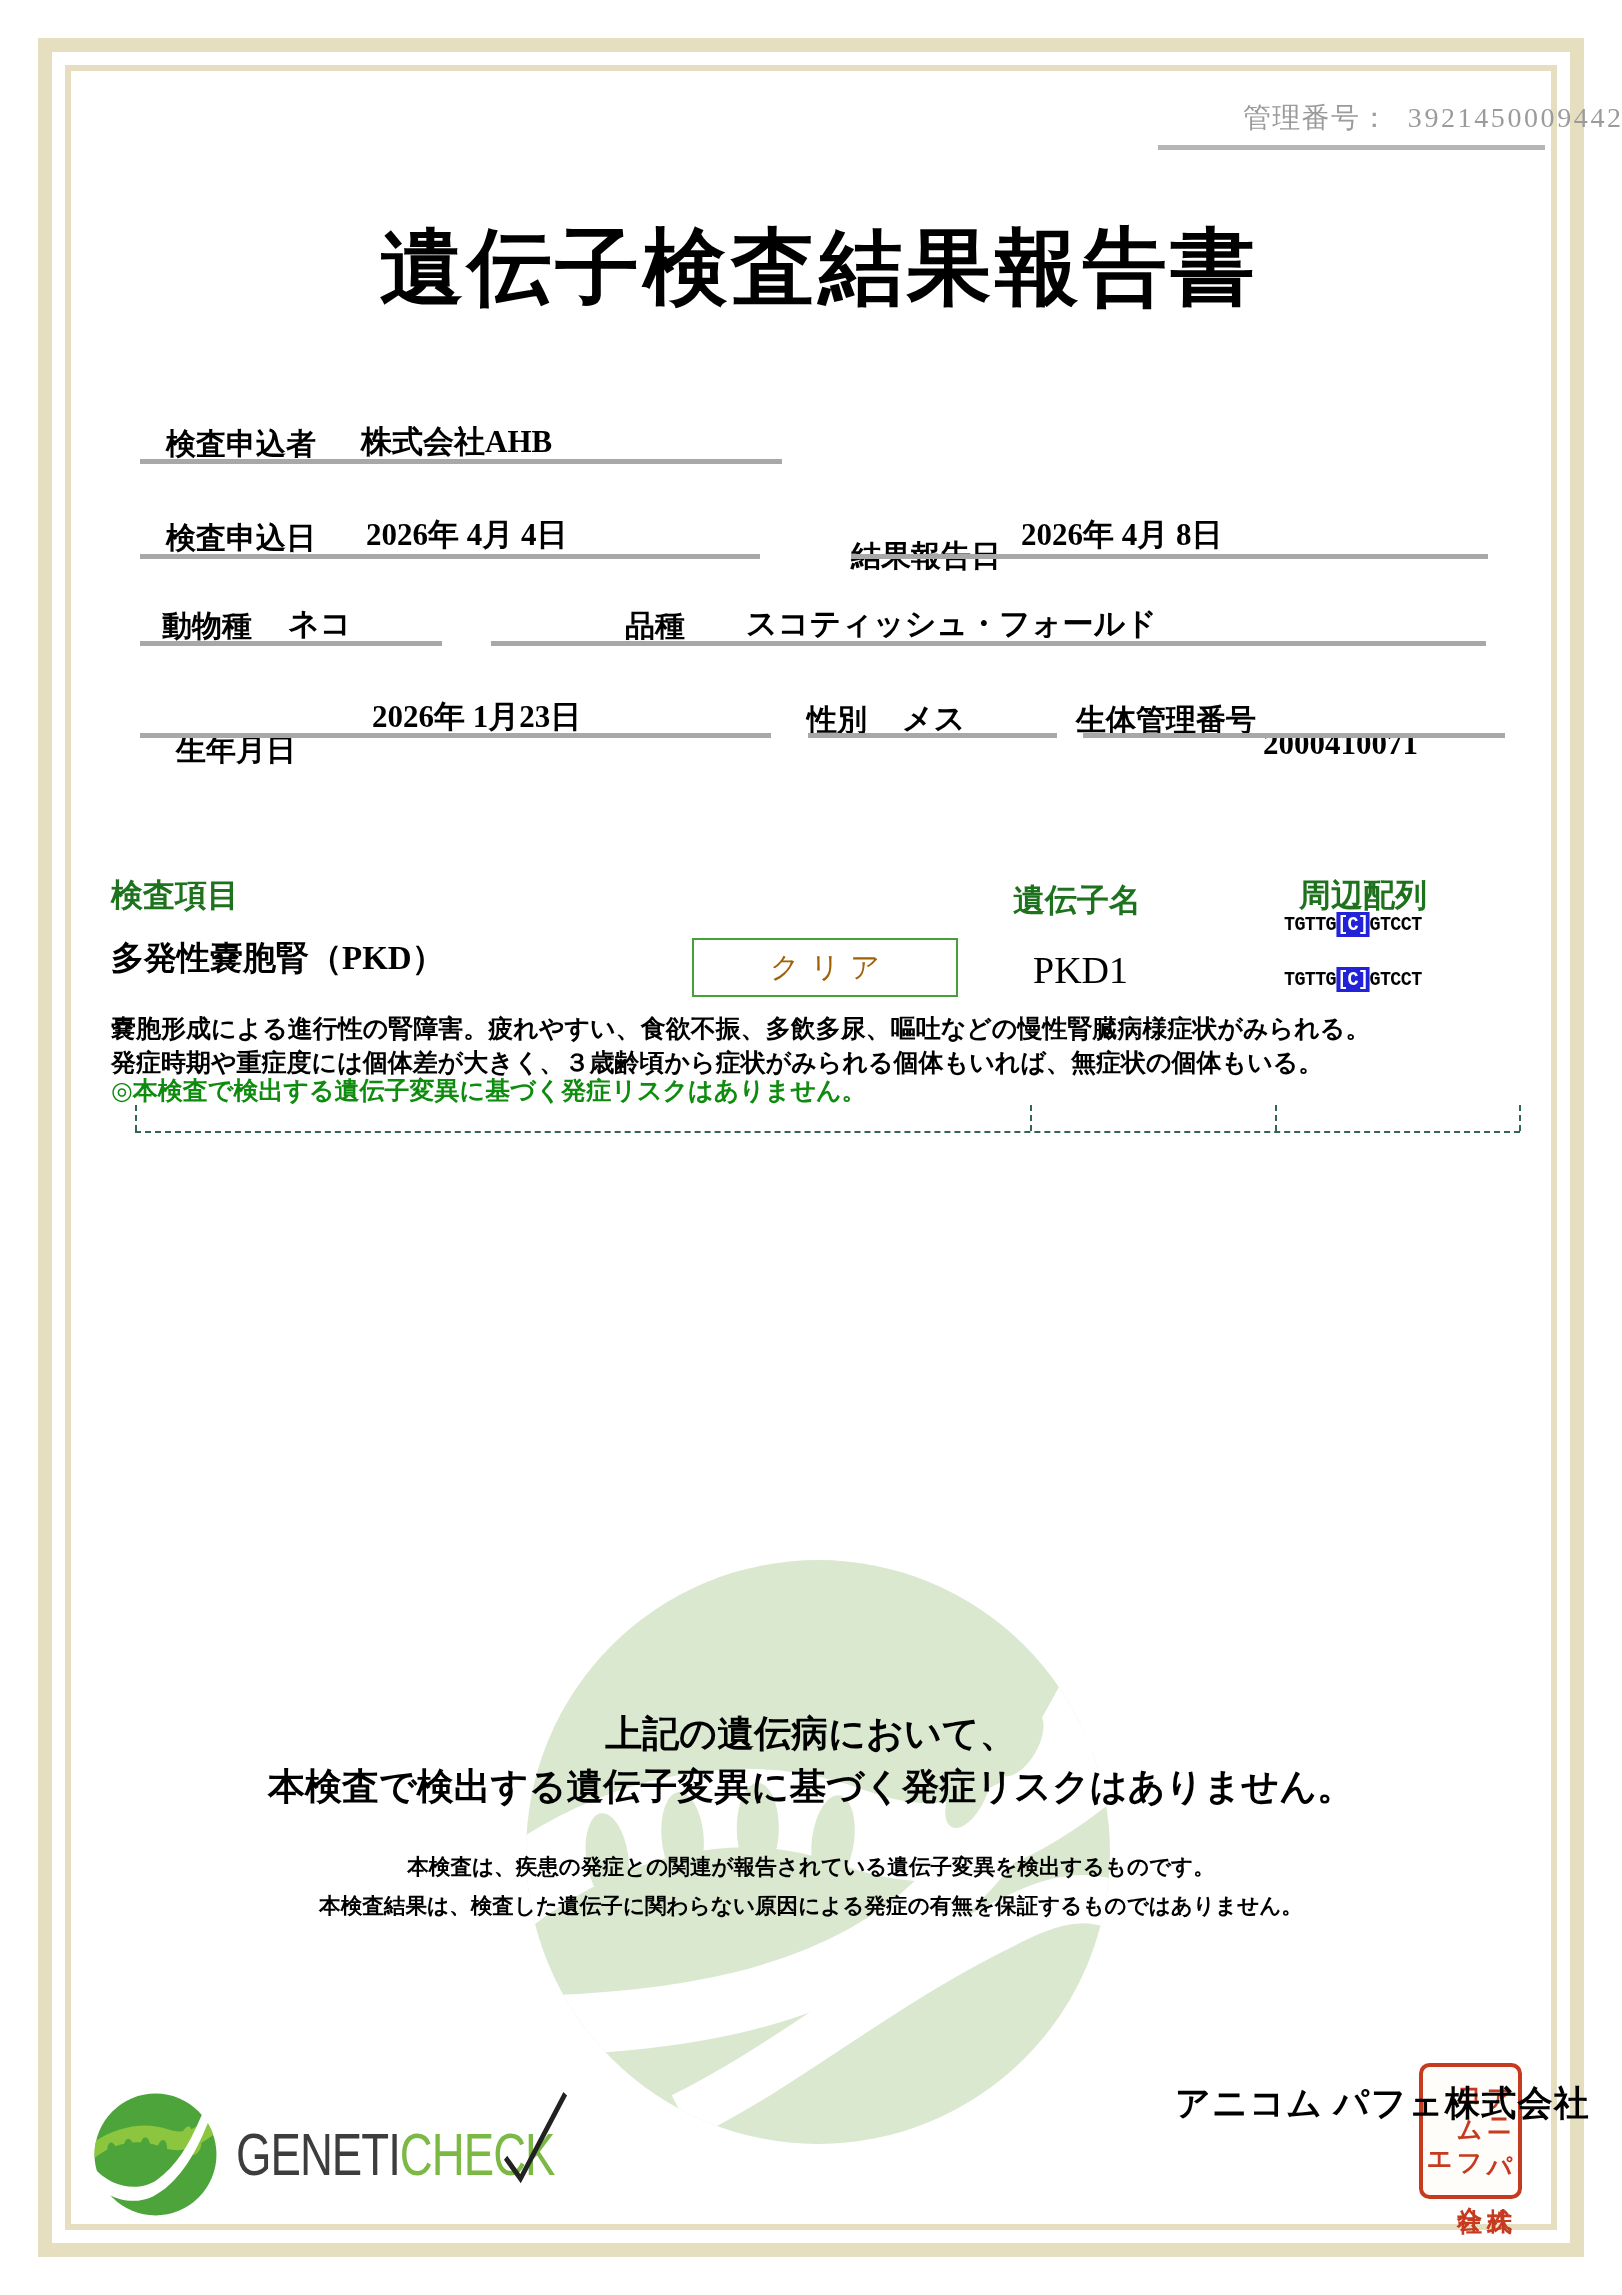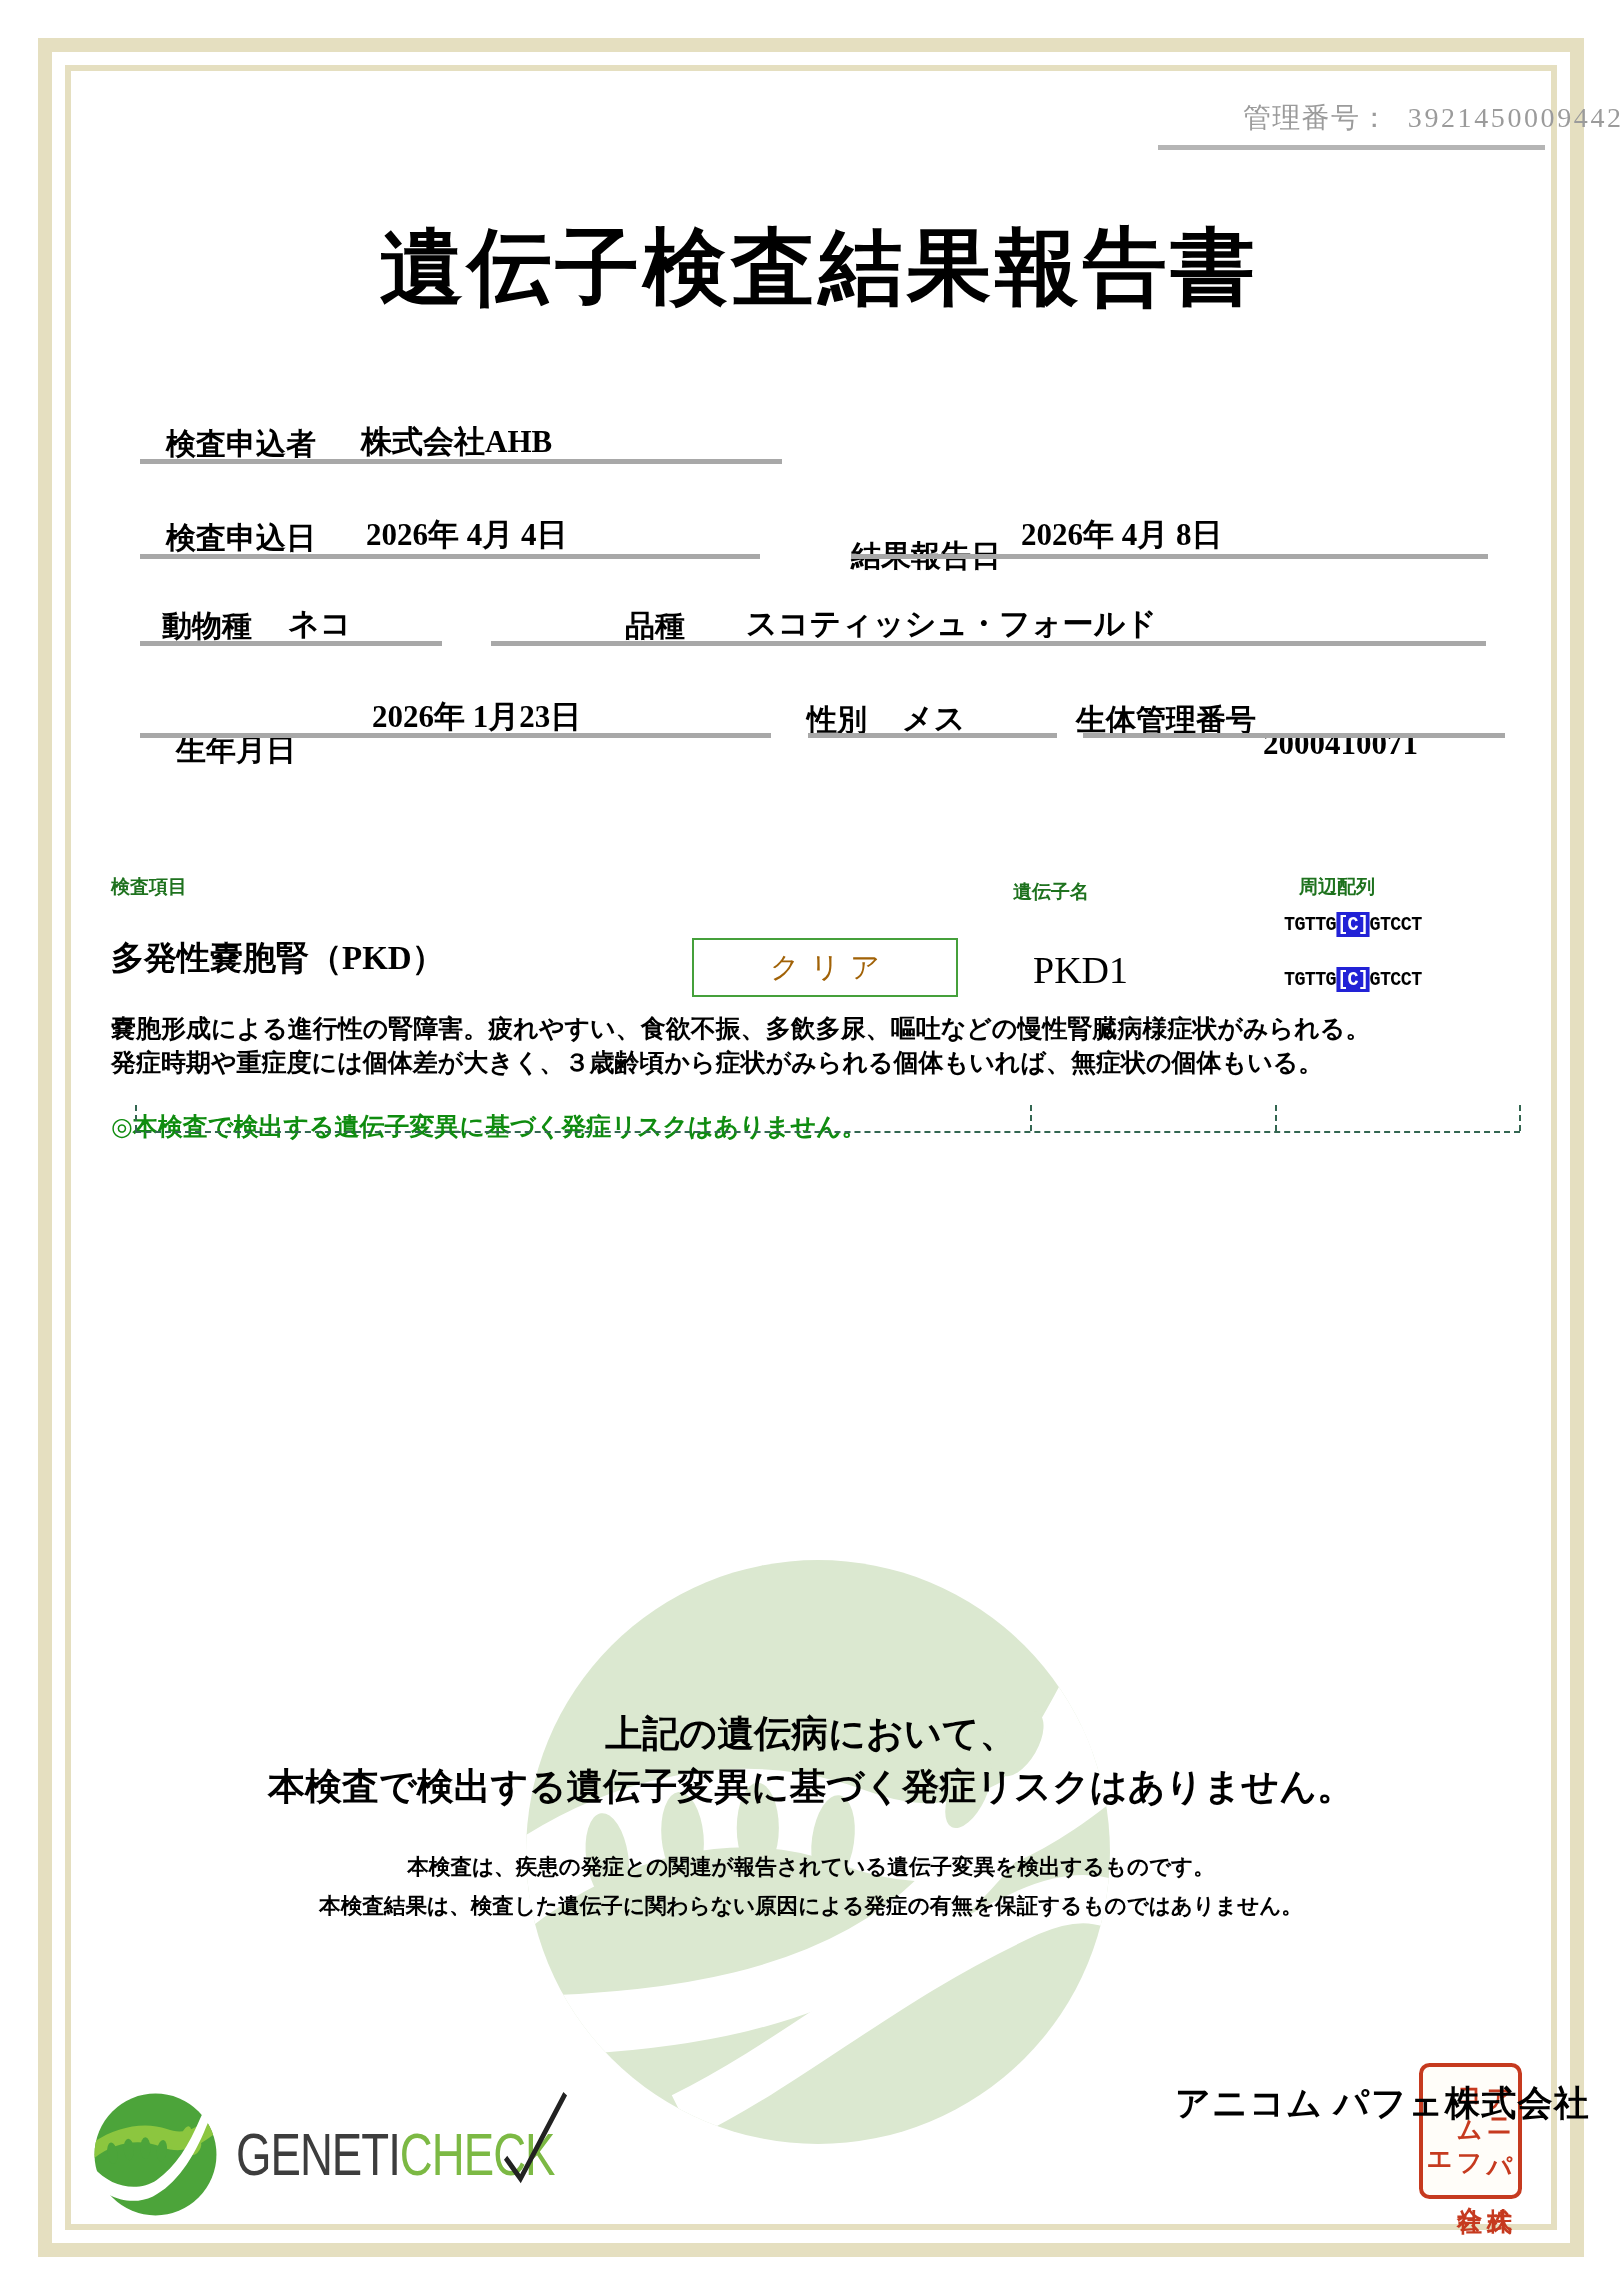--- a/index.html
+++ b/index.html
@@ -48,41 +48,41 @@
   .p-birth-value{left:372px;top:696px;}
   .l-birth{left:140px;top:733px;width:631px;}
   .p-sex-label{left:807px;top:700px;}
   .p-sex-value{left:902px;top:698px;}
   .l-sex{left:808px;top:733px;width:249px;}
   .p-animalid-label{left:1076px;top:700px;}
   .p-animalid-value{left:1263px;top:726px;font-size:31px;}
   .l-animalid{left:1083px;top:733px;width:422px;}
 
   
-  .sec-header{position:absolute;font-size:19px;font-weight:bold;color:#1e721e;white-space:nowrap;}
+  .sec-header{position:absolute;font-size:32px;font-weight:bold;color:#1e721e;white-space:nowrap;}
   .h-item{left:111px;top:874px;}
   .h-gene{left:1013px;top:879px;}
   .h-seq{left:1299px;top:874px;}
 
   .test-item-name{position:absolute;left:111px;top:936px;font-size:33px;font-weight:bold;white-space:nowrap;}
   .result-box{position:absolute;left:692px;top:938px;width:262px;height:55px;border:2.6px solid #45a03b;
     display:flex;align-items:center;justify-content:center;}
   .result-box span{color:#a16207;font-size:29px;letter-spacing:10.5px;padding-left:10.5px;}
   .gene-name{position:absolute;left:1033px;top:948px;font-size:38px;white-space:nowrap;}
 
   .seq{position:absolute;left:1284px;font-family:"Liberation Mono","DejaVu Sans Mono",monospace;
     font-size:20px;font-weight:bold;white-space:nowrap;transform:scaleX(.92);transform-origin:left top;letter-spacing:-0.7px;}
   .seq-1{top:913px;}
   .seq-2{top:968px;}
   .seq .variant{background:#2222d6;color:#ffffff;padding:0.7px 1.3px;}
 
   .desc{position:absolute;left:111px;font-size:25px;font-weight:bold;white-space:nowrap;}
   .desc-1{top:1012px;}
   .desc-2{top:1046px;}
-  .risk-note{position:absolute;left:111px;top:1074px;font-size:25px;font-weight:bold;color:#0f8c0f;white-space:nowrap;margin-top:36px;}
+  .risk-note{position:absolute;left:111px;top:1074px;font-size:25px;font-weight:bold;color:#0f8c0f;white-space:nowrap;}
 
   .dash-bottom{position:absolute;left:135px;top:1106px;width:1385px;height:25px;border-bottom:2.6px dashed #336651;}
   .dash-stub{position:absolute;top:1105px;height:26px;width:0;border-left:2px dashed #336651;}
   .stub-1{left:135px;} .stub-2{left:1030px;} .stub-3{left:1275px;} .stub-4{left:1519px;}
 
   
   .watermark{position:absolute;left:517px;top:1551px;width:602px;height:602px;z-index:0;}
 
   
   .sum{position:absolute;left:0;right:0;text-align:center;z-index:1;

